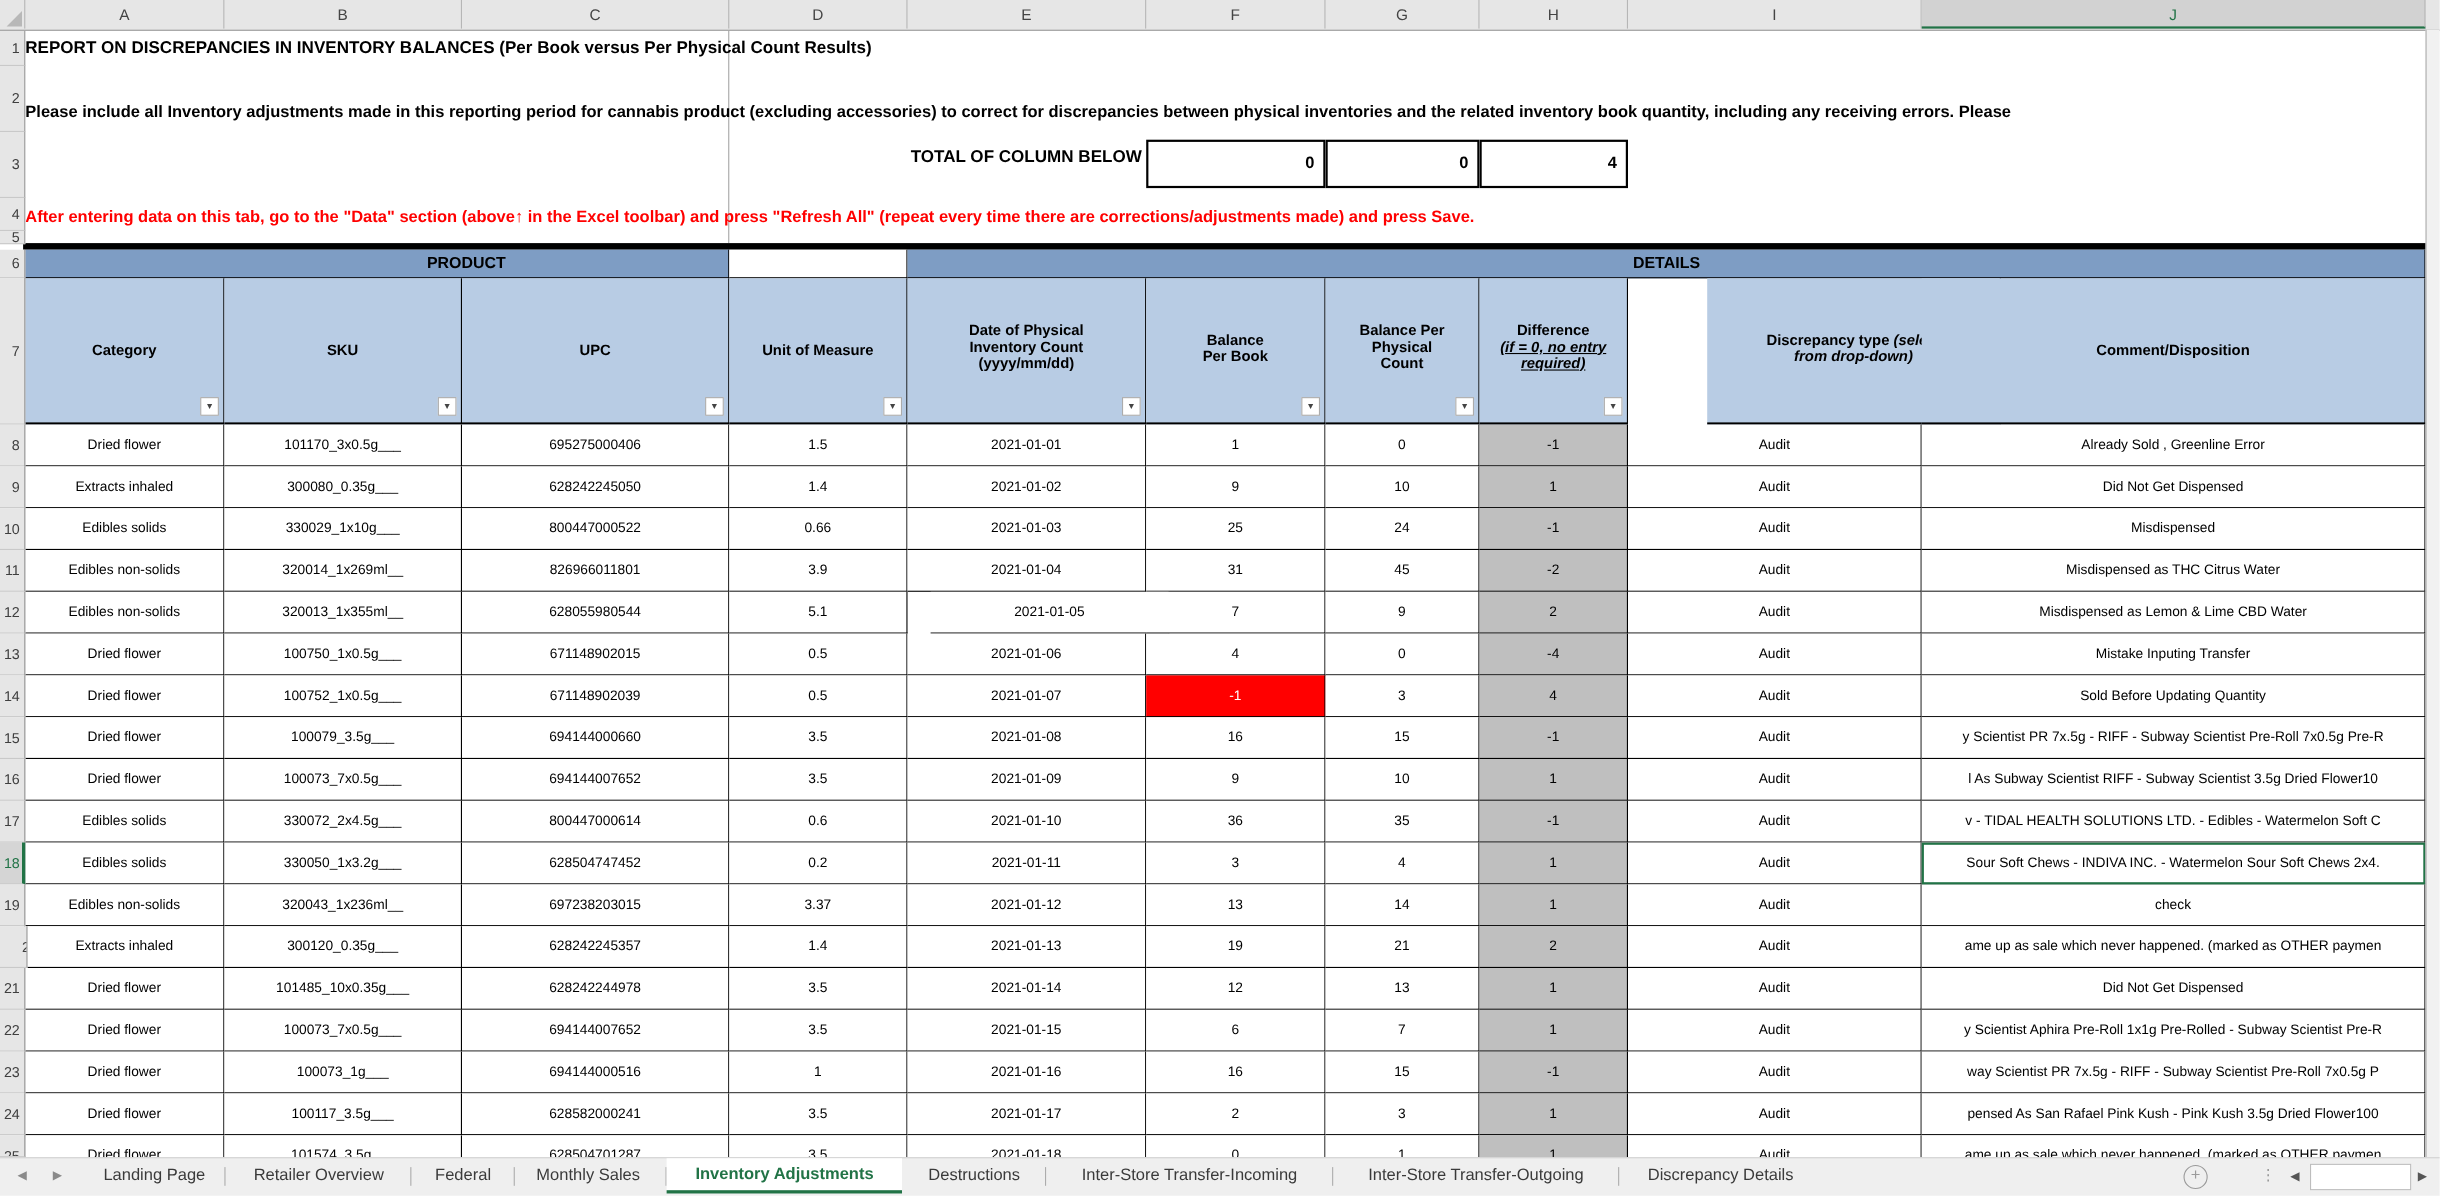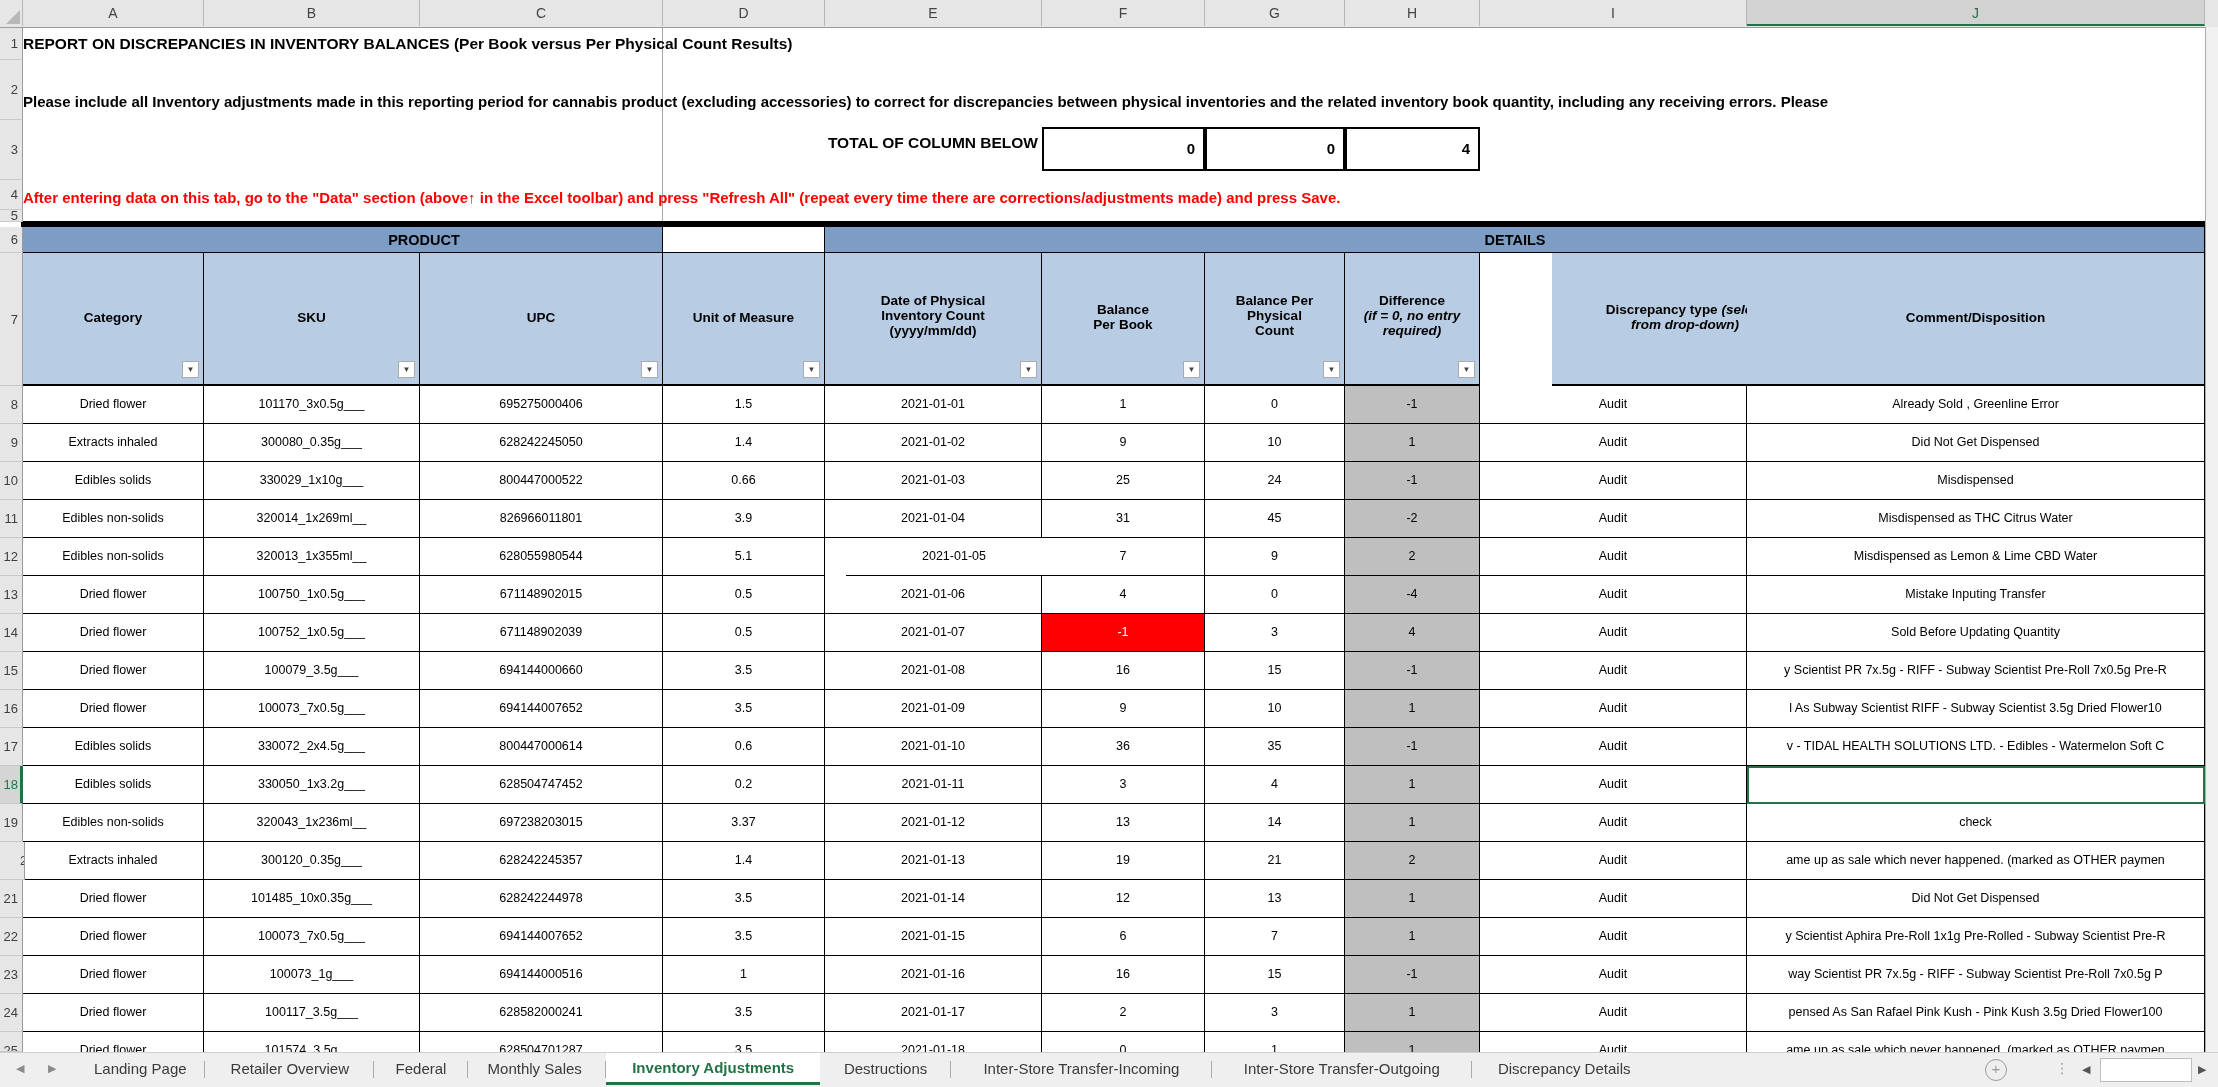--- a/index.html
+++ b/index.html
@@ -159,21 +159,21 @@
 Per Book</div>
       <div class="filterbtn">▼</div>
     </div>
     <div class="hcell" style="left: 1205px; width: 140px;">
       <div class="lbl">Balance Per
 Physical
 Count</div>
       <div class="filterbtn">▼</div>
     </div>
     <div class="hcell" style="left: 1345px; width: 135px;">
-      <div class="lbl">Difference<span class="sub" style="display: block;">(if = 0, no entry
+      <div class="lbl">Difference<span class="sub" style="display: block; text-decoration: underline;">(if = 0, no entry
 required)</span></div>
       <div class="filterbtn">▼</div>
     </div>
     <div class="hcell" style="left: 1552px; width: 267px;">
       <div class="lbl">Discrepancy type <span class="sub">(select
 from drop-down)</span></div>
       <div class="filterbtn">▼</div>
     </div>
     <div class="hcell" style="left: 1747px; width: 458px;">
       <div class="lbl">Comment/Disposition</div>
@@ -303,20 +303,21 @@
     <div class="drow abs" style="top: 766px;">
       <div class="dcell" style="left: 0px; width: 181px;">Edibles solids</div>
       <div class="dcell" style="left: 181px; width: 216px;">330050_1x3.2g___</div>
       <div class="dcell" style="left: 397px; width: 243px;">628504747452</div>
       <div class="dcell" style="left: 640px; width: 162px;">0.2</div>
       <div class="dcell" style="left: 802px; width: 217px;">2021-01-11</div>
       <div class="dcell" style="left: 1019px; width: 163px;">3</div>
       <div class="dcell" style="left: 1182px; width: 140px;">4</div>
       <div class="dcell diff" style="left: 1322px; width: 135px;">1</div>
       <div class="dcell" style="left: 1457px; width: 267px;">Audit</div>
+      <div class="dcell" style="left: 1724px; width: 458px;">Sour Soft Chews - INDIVA INC. - Watermelon Sour Soft Chews 2x4.</div>
     </div>
     <div class="abs" id="selbox" style="left: 1747px; top: 766px; width: 458px; height: 38px; border: 2px solid rgb(33, 115, 70);"></div>
     <div class="drow abs" style="top: 804px;">
       <div class="dcell" style="left: 0px; width: 181px;">Edibles non-solids</div>
       <div class="dcell" style="left: 181px; width: 216px;">320043_1x236ml__</div>
       <div class="dcell" style="left: 397px; width: 243px;">697238203015</div>
       <div class="dcell" style="left: 640px; width: 162px;">3.37</div>
       <div class="dcell" style="left: 802px; width: 217px;">2021-01-12</div>
       <div class="dcell" style="left: 1019px; width: 163px;">13</div>
       <div class="dcell" style="left: 1182px; width: 140px;">14</div>

